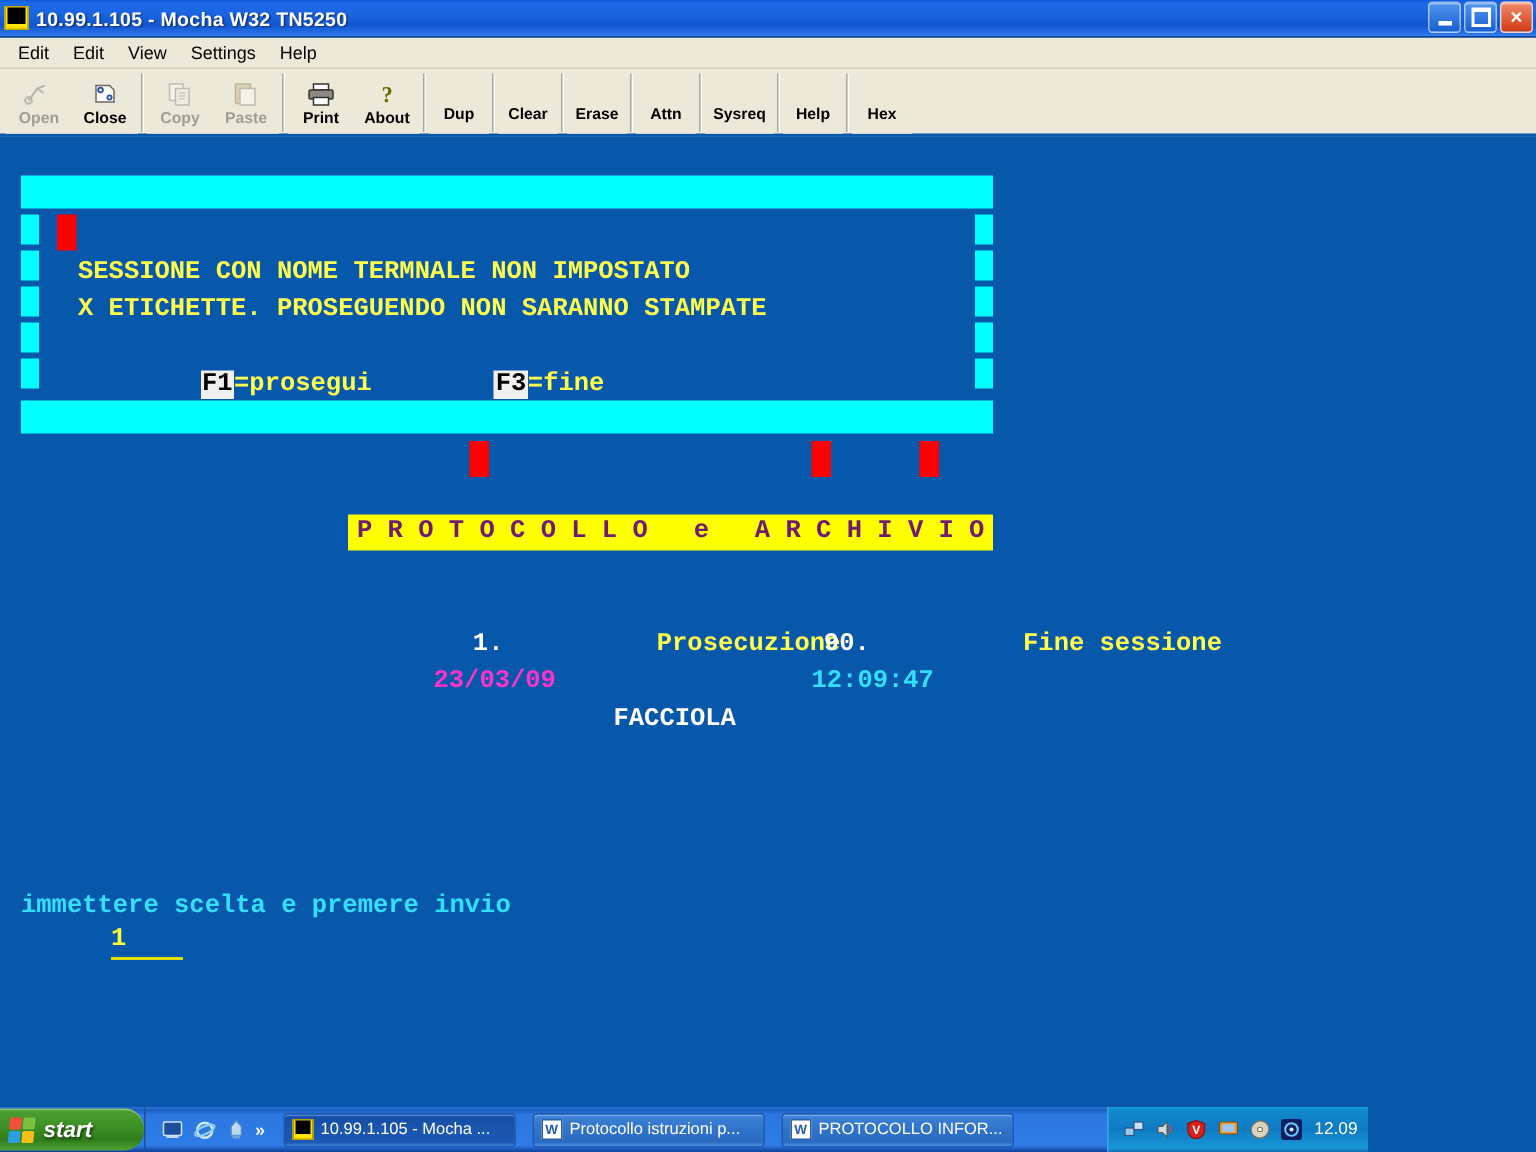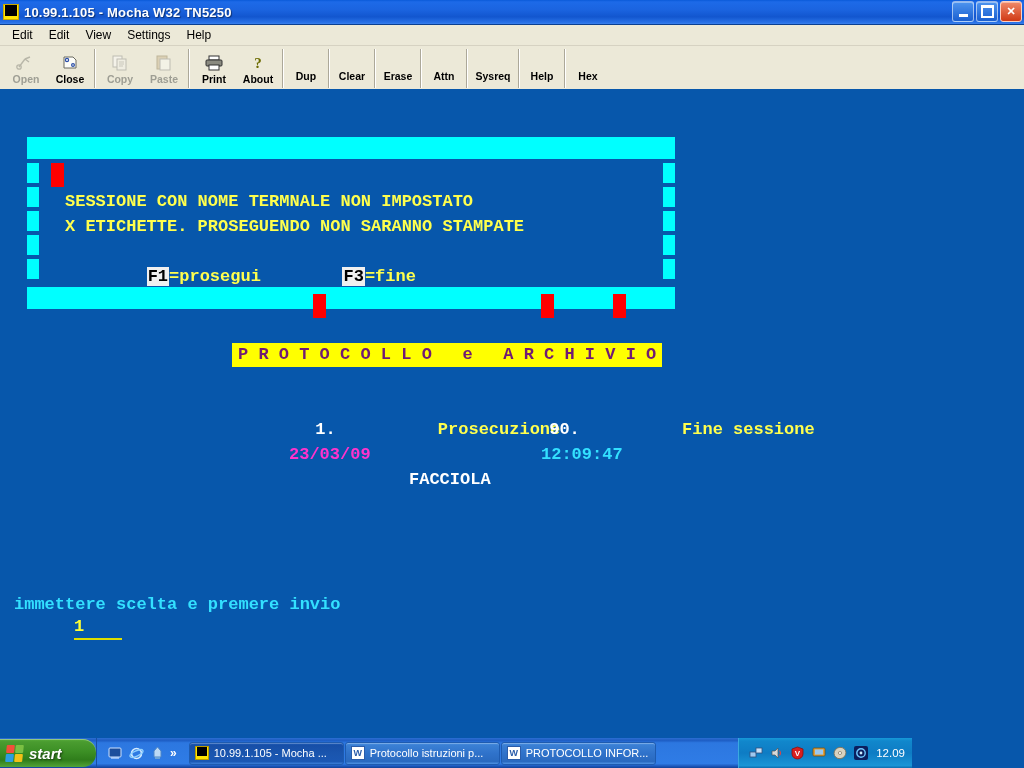--- a/index.html
+++ b/index.html
@@ -115,21 +115,21 @@
     background: #0757ab;
     font-family: "Liberation Mono", "DejaVu Sans Mono", monospace;
     font-size: 17px;
     font-weight: bold;
     letter-spacing: 0px;
     overflow: hidden;
   }
   .tline { position: absolute; white-space: pre; line-height: 25px; }
 
   
-  #msg-dialog { position: absolute; left: 27px; top: 26px; width: 527px; height: 172px; margin-top: 20px; }
+  #msg-dialog { position: absolute; left: 14px; top: 26px; width: 527px; height: 172px; }
   .cyan-bar {
     position: absolute; background: #00ffff;
   }
   #dlg-top  { left:0; top:0;   width:648px; height:22px; }
   #dlg-bot  { left:0; top:150px;width:648px; height:22px; }
   .side-cell { position:absolute; width:12px; height:20px; background:#00ffff; }
   .dlg-text { position:absolute; white-space:pre; line-height:25px; color:#ffff4d; }
 
   .red-block { position: absolute; background: #ff0000; width: 13px; height: 24px; }
 
@@ -209,21 +209,21 @@
     color:#fff; font-size:15px; font-style:italic; font-weight:bold;
     text-shadow: 1px 1px 2px rgba(0,0,0,.55);
   }
   #quick-launch {
     display:flex; align-items:center; gap:5px;
     padding: 0 6px 0 10px; height:100%;
     border-left: 1px solid #1a4fa0;
   }
   .ql-icon { width:16px; height:16px; display:flex;align-items:center;justify-content:center; font-size:12px; }
   #ql-chevron { color:#fff; font-size:12px; font-weight:bold; letter-spacing:-2px; }
-  #task-buttons { display:flex; align-items:center; gap:1px; padding-left: 8px; flex: 1 1 auto; }
+  #task-buttons { display:flex; align-items:center; gap:11px; padding-left: 8px; flex: 1 1 auto; }
   .task-btn {
     height: 23px; width: 155px;
     background: linear-gradient(180deg,#4a8fe0 0%,#3a7fd4 12%,#2f72ca 50%,#2a6ac0 88%,#4f93e4 100%);
     border: 1px solid #1e5bb0;
     border-radius: 3px;
     display:flex; align-items:center; gap:5px;
     padding: 0 5px;
     color:#fff; font-size:11px;
     overflow:hidden; white-space:nowrap;
     box-shadow: inset 0 1px 0 rgba(255,255,255,.25);

